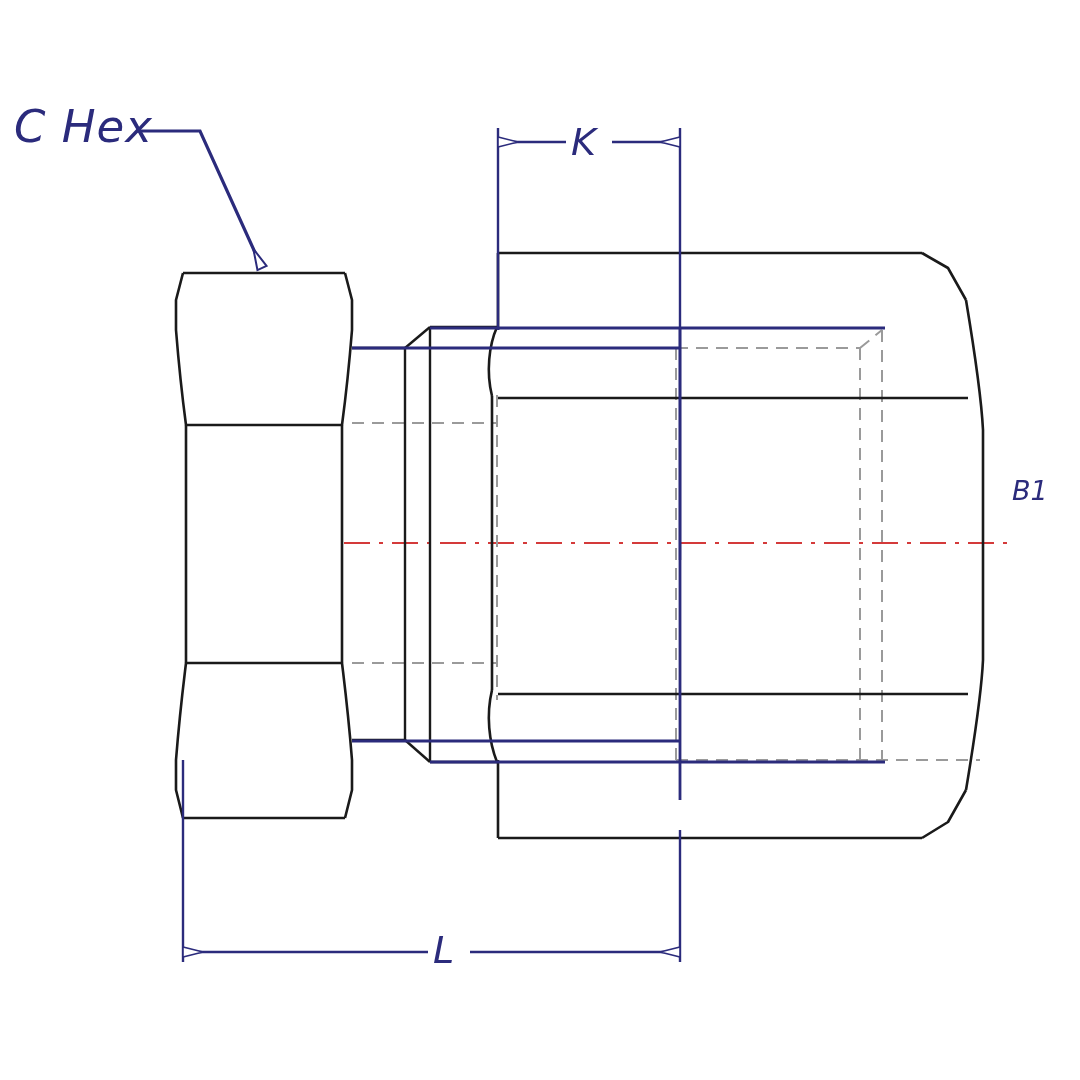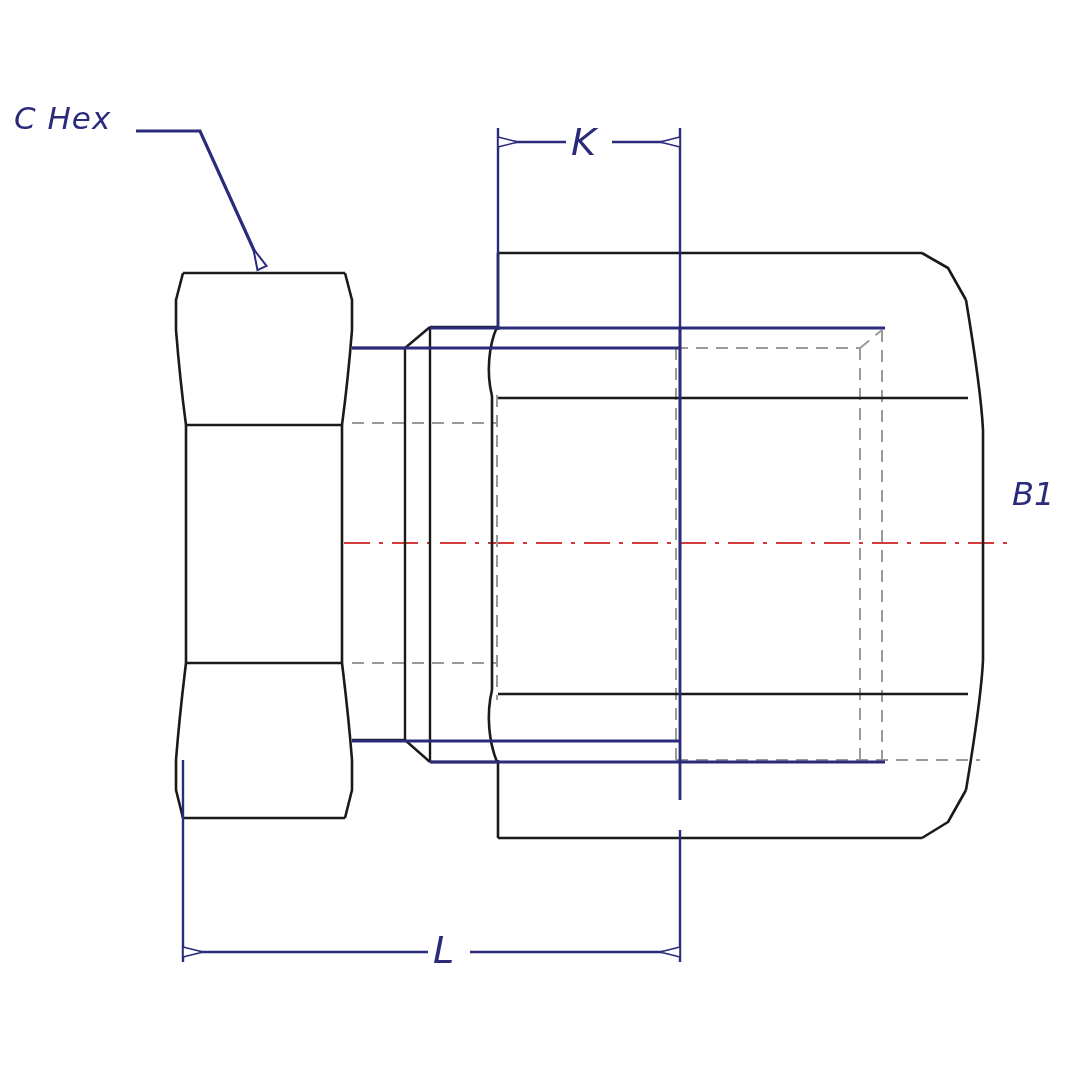--- a/index.html
+++ b/index.html
@@ -31,37 +31,37 @@
     position: absolute;
     font-family: "DejaVu Sans", sans-serif;
     font-style: italic;
     color: #2b2b7c;
     white-space: nowrap;
     user-select: none;
   }
   #label-c-hex {
     left: 14px;
     top: 100px;
-    font-size: 31px;
+    font-size: 45px;
     letter-spacing: 1px;
   }
   #label-k {
     left: 571px;
     top: 120px;
     font-size: 38px;
   }
   #label-l {
     left: 433px;
     top: 928px;
     font-size: 38px;
   }
   #label-b1 {
     left: 1012px;
     top: 475px;
-    font-size: 32px;
+    font-size: 27px;
   }
 </style>
 </head>
 <body>
 
 <div id="drawing-root">
 
   <svg class="cad" viewBox="0 0 1080 1080">
     <defs>
       <marker id="arrowOpenRight" markerWidth="22" markerHeight="12" refX="21" refY="6" orient="auto" markerUnits="userSpaceOnUse">

